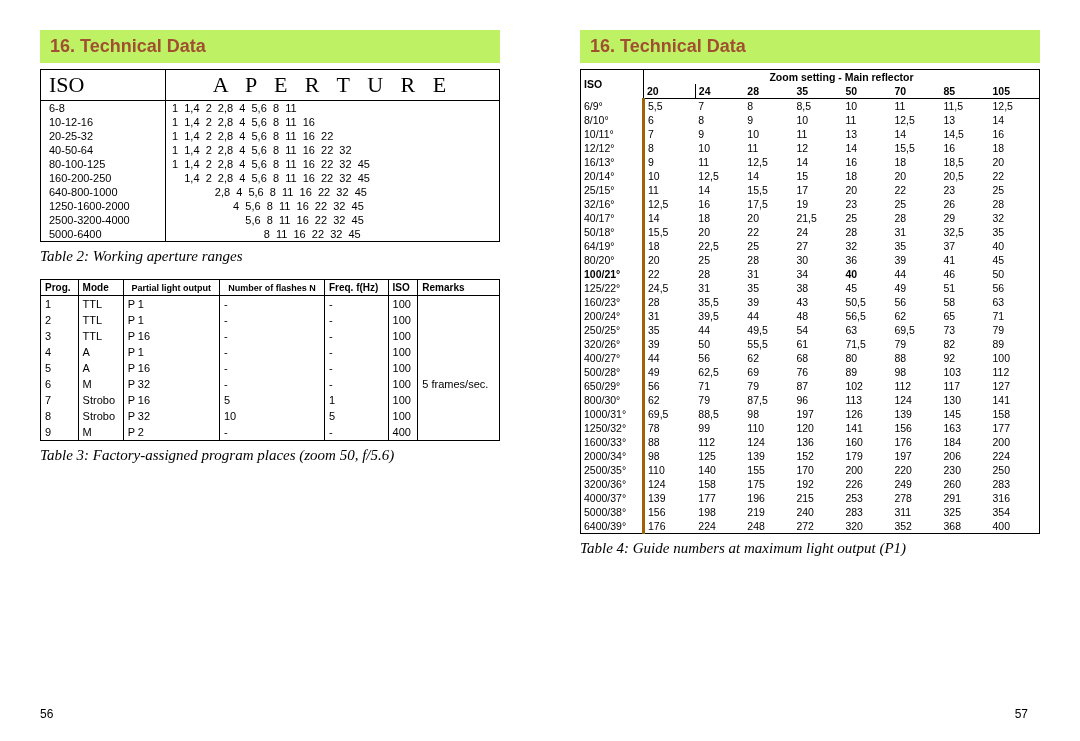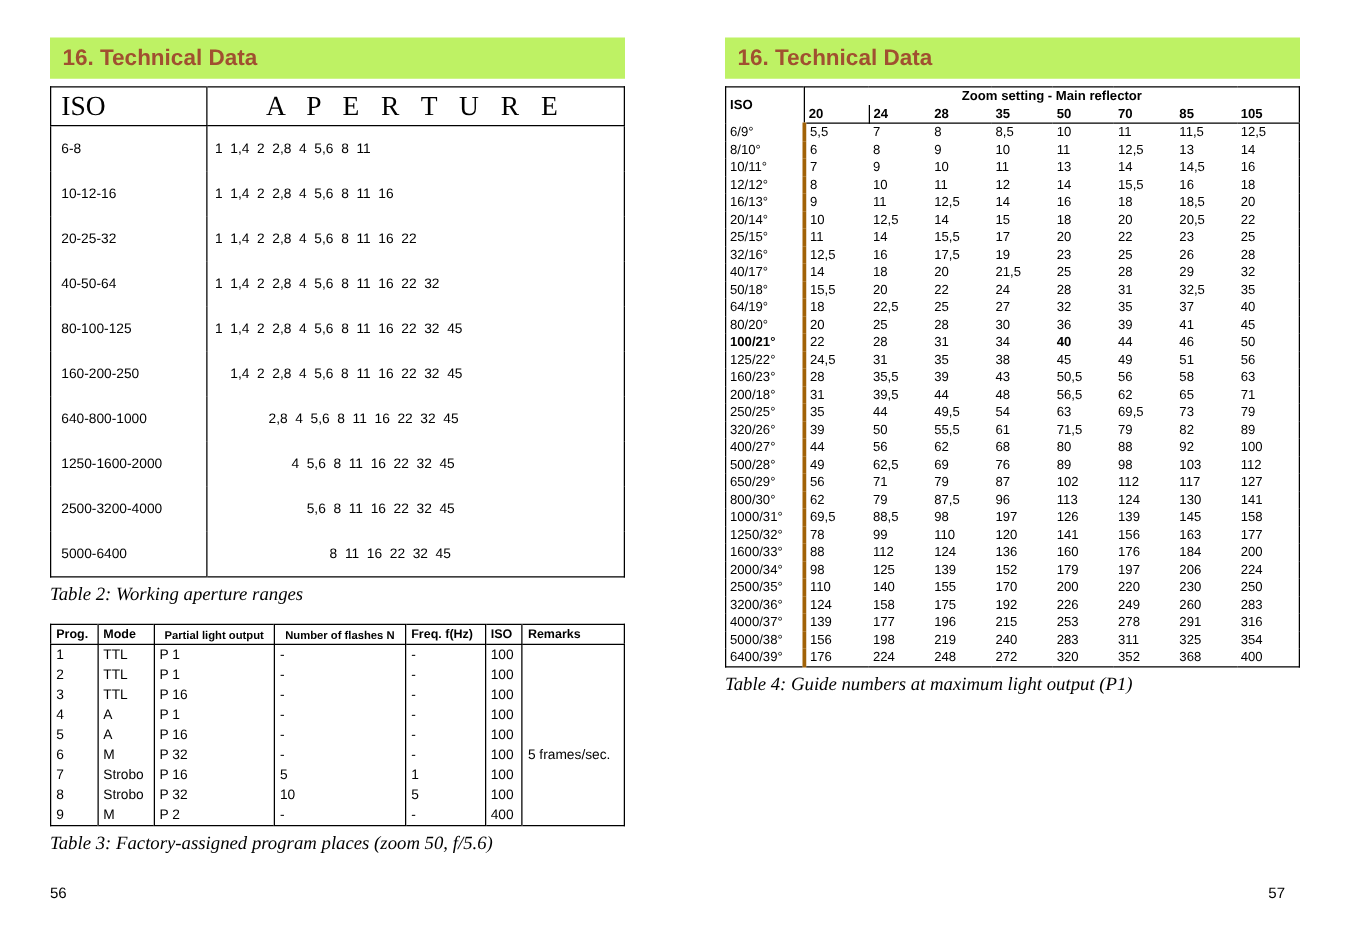--- a/index.html
+++ b/index.html
@@ -48,21 +48,21 @@
   }
   .t2 th {
     font-family: 'Times New Roman', serif;
     font-size: 22px;
     font-weight: normal;
     border-bottom: 1px solid #000;
     padding: 2px 6px;
   }
   .t2 th.iso { border-right: 1px solid #000; width: 110px; text-align:left; padding-left:8px;}
   .t2 th.ap { letter-spacing: 6px; text-align:center;}
-  .t2 td { padding: 12px 2px; text-align:left; }
+  .t2 td { padding: 1px 2px; text-align:left; }
   .t2 td.lab { padding-left:8px; border-right:1px solid #000; white-space:nowrap;}
   .t2 td.ap-cells { padding-left:6px; white-space:pre; font-family: Arial, monospace; }
 
   
   .t3 {
     border: 1px solid #000;
     width: 100%;
     font-size: 11px;
     border-collapse: collapse;
   }
@@ -436,21 +436,21 @@
           <td>28</td>
           <td>35,5</td>
           <td>39</td>
           <td>43</td>
           <td>50,5</td>
           <td>56</td>
           <td>58</td>
           <td>63</td>
         </tr>
         <tr>
-          <td>200/18°</td>
+          <td>200/24°</td>
           <td>31</td>
           <td>39,5</td>
           <td>44</td>
           <td>48</td>
           <td>56,5</td>
           <td>62</td>
           <td>65</td>
           <td>71</td>
         </tr>
         <tr>

